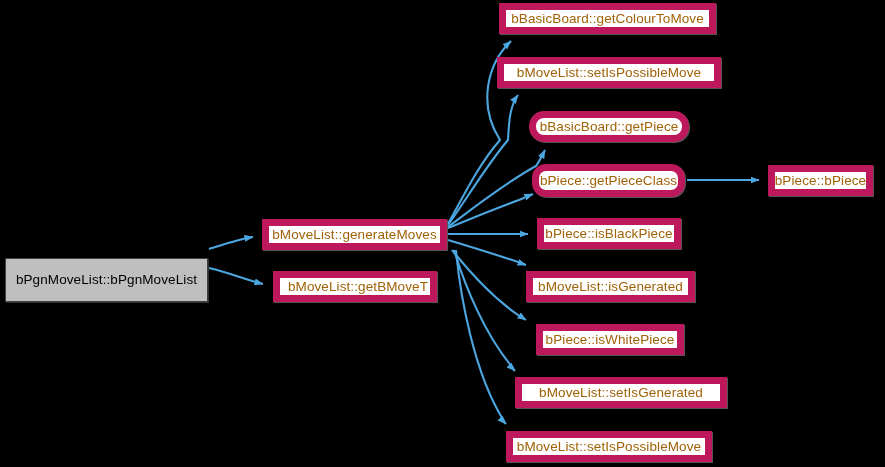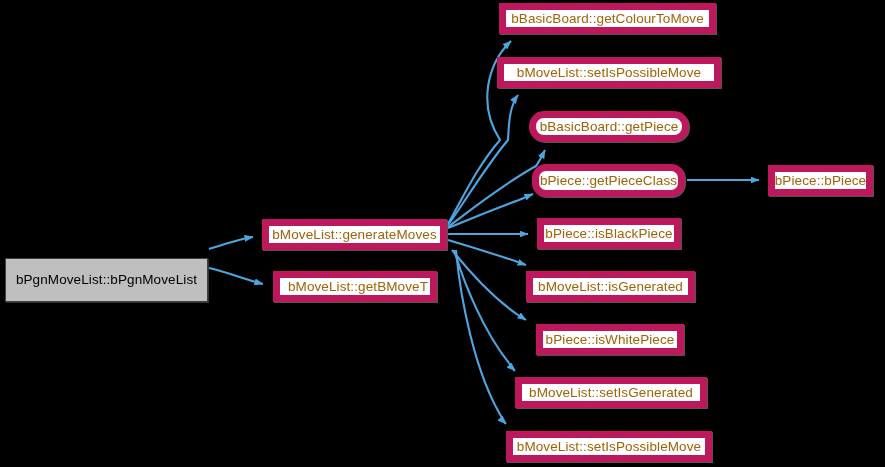--- a/index.html
+++ b/index.html
@@ -121,21 +121,21 @@
   </div>
 
   <div class="node" style="left:526px; top:271px; width:169px; height:31px;text-align:right;">
     <span class="node-label">bMoveList::isGenerated</span>
   </div>
 
   <div class="node" style="left:536px; top:324px; width:148px; height:31px;">
     <span class="node-label">bPiece::isWhitePiece</span>
   </div>
 
-  <div class="node" style="left:515px; top:377px; width:192px; height:31px;">
+  <div class="node" style="left:515px; top:377px; width:212px; height:31px;">
     <span class="node-label">bMoveList::setIsGenerated</span>
   </div>
 
   <div class="node" style="left:506px; top:431px; width:206px; height:31px;">
     <span class="node-label">bMoveList::setIsPossibleMove</span>
   </div>
 
   <div class="node" style="left:768px; top:165px; width:105px; height:31px;">
     <span class="node-label">bPiece::bPiece</span>
   </div>

